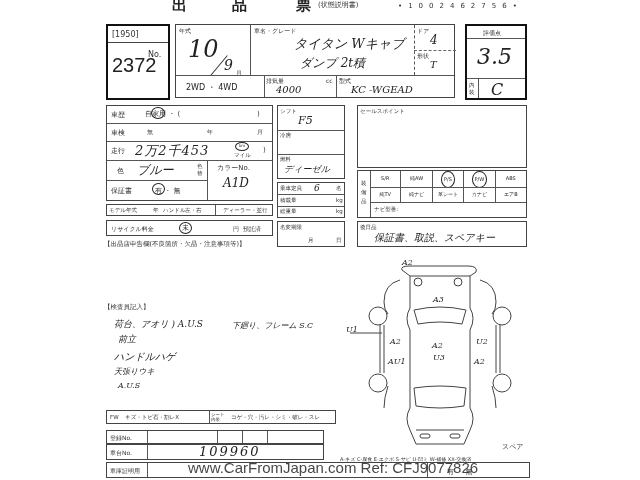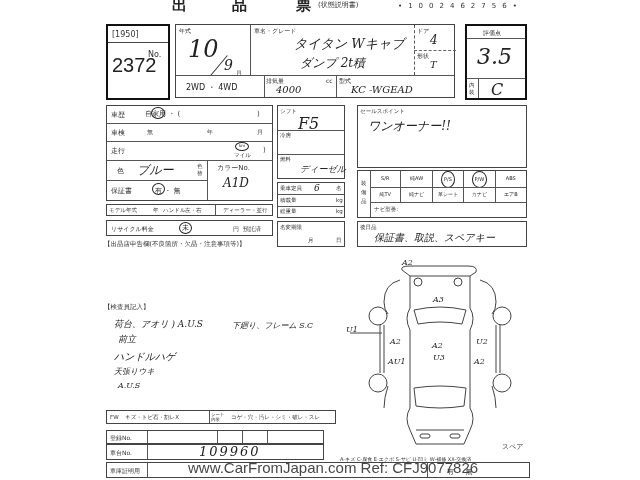--- a/index.html
+++ b/index.html
@@ -77,20 +77,21 @@
   <div class="lbl" style="left:38px;top:3px;font-size:7px;">自家用 ・ (</div>
   <div class="abs" style="left:44px;top:1px;width:14px;height:12px;border:1px solid #222;border-radius:50%;"></div>
   <div class="lbl" style="left:150px;top:4px;font-size:7px;">)</div>
   <div class="hline" style="left:0;top:17px;width:165px;"></div>
   <div class="lbl" style="left:4px;top:22px;font-size:7px;">車検</div>
   <div class="lbl" style="left:40px;top:22px;">無</div>
   <div class="lbl" style="left:100px;top:22px;">年</div>
   <div class="lbl" style="left:150px;top:22px;">月</div>
   <div class="hline" style="left:0;top:35px;width:165px;"></div>
   <div class="lbl" style="left:4px;top:40px;font-size:7px;">走行</div>
+  <div class="hw" style="left:28px;top:36px;font-size:13px;letter-spacing:1px;">2万2千453</div>
   <div class="abs" style="left:128px;top:36px;width:14px;height:9px;border:1px solid #222;border-radius:50%;font-size:4px;text-align:center;">km</div>
   <div class="lbl small" style="left:127px;top:46px;">マイル</div>
   <div class="lbl" style="left:156px;top:40px;font-size:7px;">)</div>
   <div class="hline" style="left:0;top:54px;width:165px;"></div>
   <div class="lbl" style="left:10px;top:60px;font-size:7px;">色</div>
   <div class="hw" style="left:30px;top:56px;font-size:12px;">ブルー</div>
   <div class="lbl small" style="left:90px;top:57px;width:8px;white-space:normal;">色替</div>
   <div class="vline" style="left:100px;top:54px;height:40px;"></div>
   <div class="lbl" style="left:110px;top:57px;font-size:7px;">カラーNo.</div>
   <div class="hw" style="left:116px;top:70px;font-size:12px;">A1D</div>
@@ -113,26 +114,26 @@
   <div class="lbl" style="left:4px;top:4px;">リサイクル料金</div>
   <div class="abs" style="left:72px;top:1px;width:13px;height:12px;border:1px solid #222;border-radius:50%;font-size:7px;text-align:center;line-height:11px;">未</div>
   <div class="lbl" style="left:126px;top:4px;">円</div>
   <div class="lbl" style="left:136px;top:4px;">預託済</div>
 </div>
 
 <div class="lbl" style="left:104px;top:240px;font-size:6.5px;">【出品店申告欄(不良箇所・欠品・注意事項等)】</div>
 
 <div class="box" style="left:277px;top:105px;width:68px;height:74px;">
   <div class="lbl small" style="left:2px;top:2px;">シフト</div>
-  <div class="hw" style="left:20px;top:8px;font-size:16px;">F5</div>
+  <div class="hw" style="left:20px;top:8px;font-size:11px;">F5</div>
   <div class="hline" style="left:0;top:24px;width:66px;"></div>
   <div class="lbl small" style="left:2px;top:26px;">冷房</div>
   <div class="hline" style="left:0;top:48px;width:66px;"></div>
   <div class="lbl small" style="left:2px;top:50px;">燃料</div>
-  <div class="hw" style="left:6px;top:57px;font-size:9px;margin-left:16px;">ディーゼル</div>
+  <div class="hw" style="left:6px;top:57px;font-size:9px;">ディーゼル</div>
 </div>
 
 <div class="box" style="left:277px;top:182px;width:68px;height:36px;">
   <div class="lbl small" style="left:2px;top:2px;">乗車定員</div>
   <div class="hw" style="left:36px;top:0px;font-size:9px;">6</div>
   <div class="lbl small" style="left:58px;top:2px;">名</div>
   <div class="hline" style="left:0;top:11px;width:66px;"></div>
   <div class="lbl small" style="left:2px;top:14px;">積載量</div>
   <div class="lbl small" style="left:58px;top:14px;">kg</div>
   <div class="hline" style="left:0;top:23px;width:66px;"></div>
@@ -141,21 +142,20 @@
 </div>
 
 <div class="box" style="left:277px;top:221px;width:68px;height:26px;">
   <div class="lbl small" style="left:2px;top:2px;">名変期限</div>
   <div class="lbl small" style="left:30px;top:15px;">月</div>
   <div class="lbl small" style="left:58px;top:15px;">日</div>
 </div>
 
 <div class="box" style="left:357px;top:105px;width:170px;height:63px;">
   <div class="lbl small" style="left:2px;top:2px;">セールスポイント</div>
-  <div class="hw" style="left:10px;top:12px;font-size:12px;">ワンオーナー!!</div>
 </div>
 
 <div class="box" style="left:357px;top:170px;width:170px;height:48px;">
   <div class="lbl small" style="left:3px;top:8px;width:6px;white-space:normal;line-height:9px;">装備品</div>
   <div class="vline" style="left:12px;top:0;height:46px;"></div>
   <div class="abs" style="left:12px;top:0;width:156px;height:16px;display:flex;">
     <div style="flex:1;border-right:1px solid #555;font-size:5px;text-align:center;line-height:15px;">S/R</div>
     <div style="flex:1;border-right:1px solid #555;font-size:5px;text-align:center;line-height:15px;">純AW</div>
     <div style="flex:1;border-right:1px solid #555;font-size:5px;text-align:center;line-height:15px;"><span class="circ">P/S</span></div>
     <div style="flex:1;border-right:1px solid #555;font-size:5px;text-align:center;line-height:15px;"><span class="circ">P/W</span></div>

